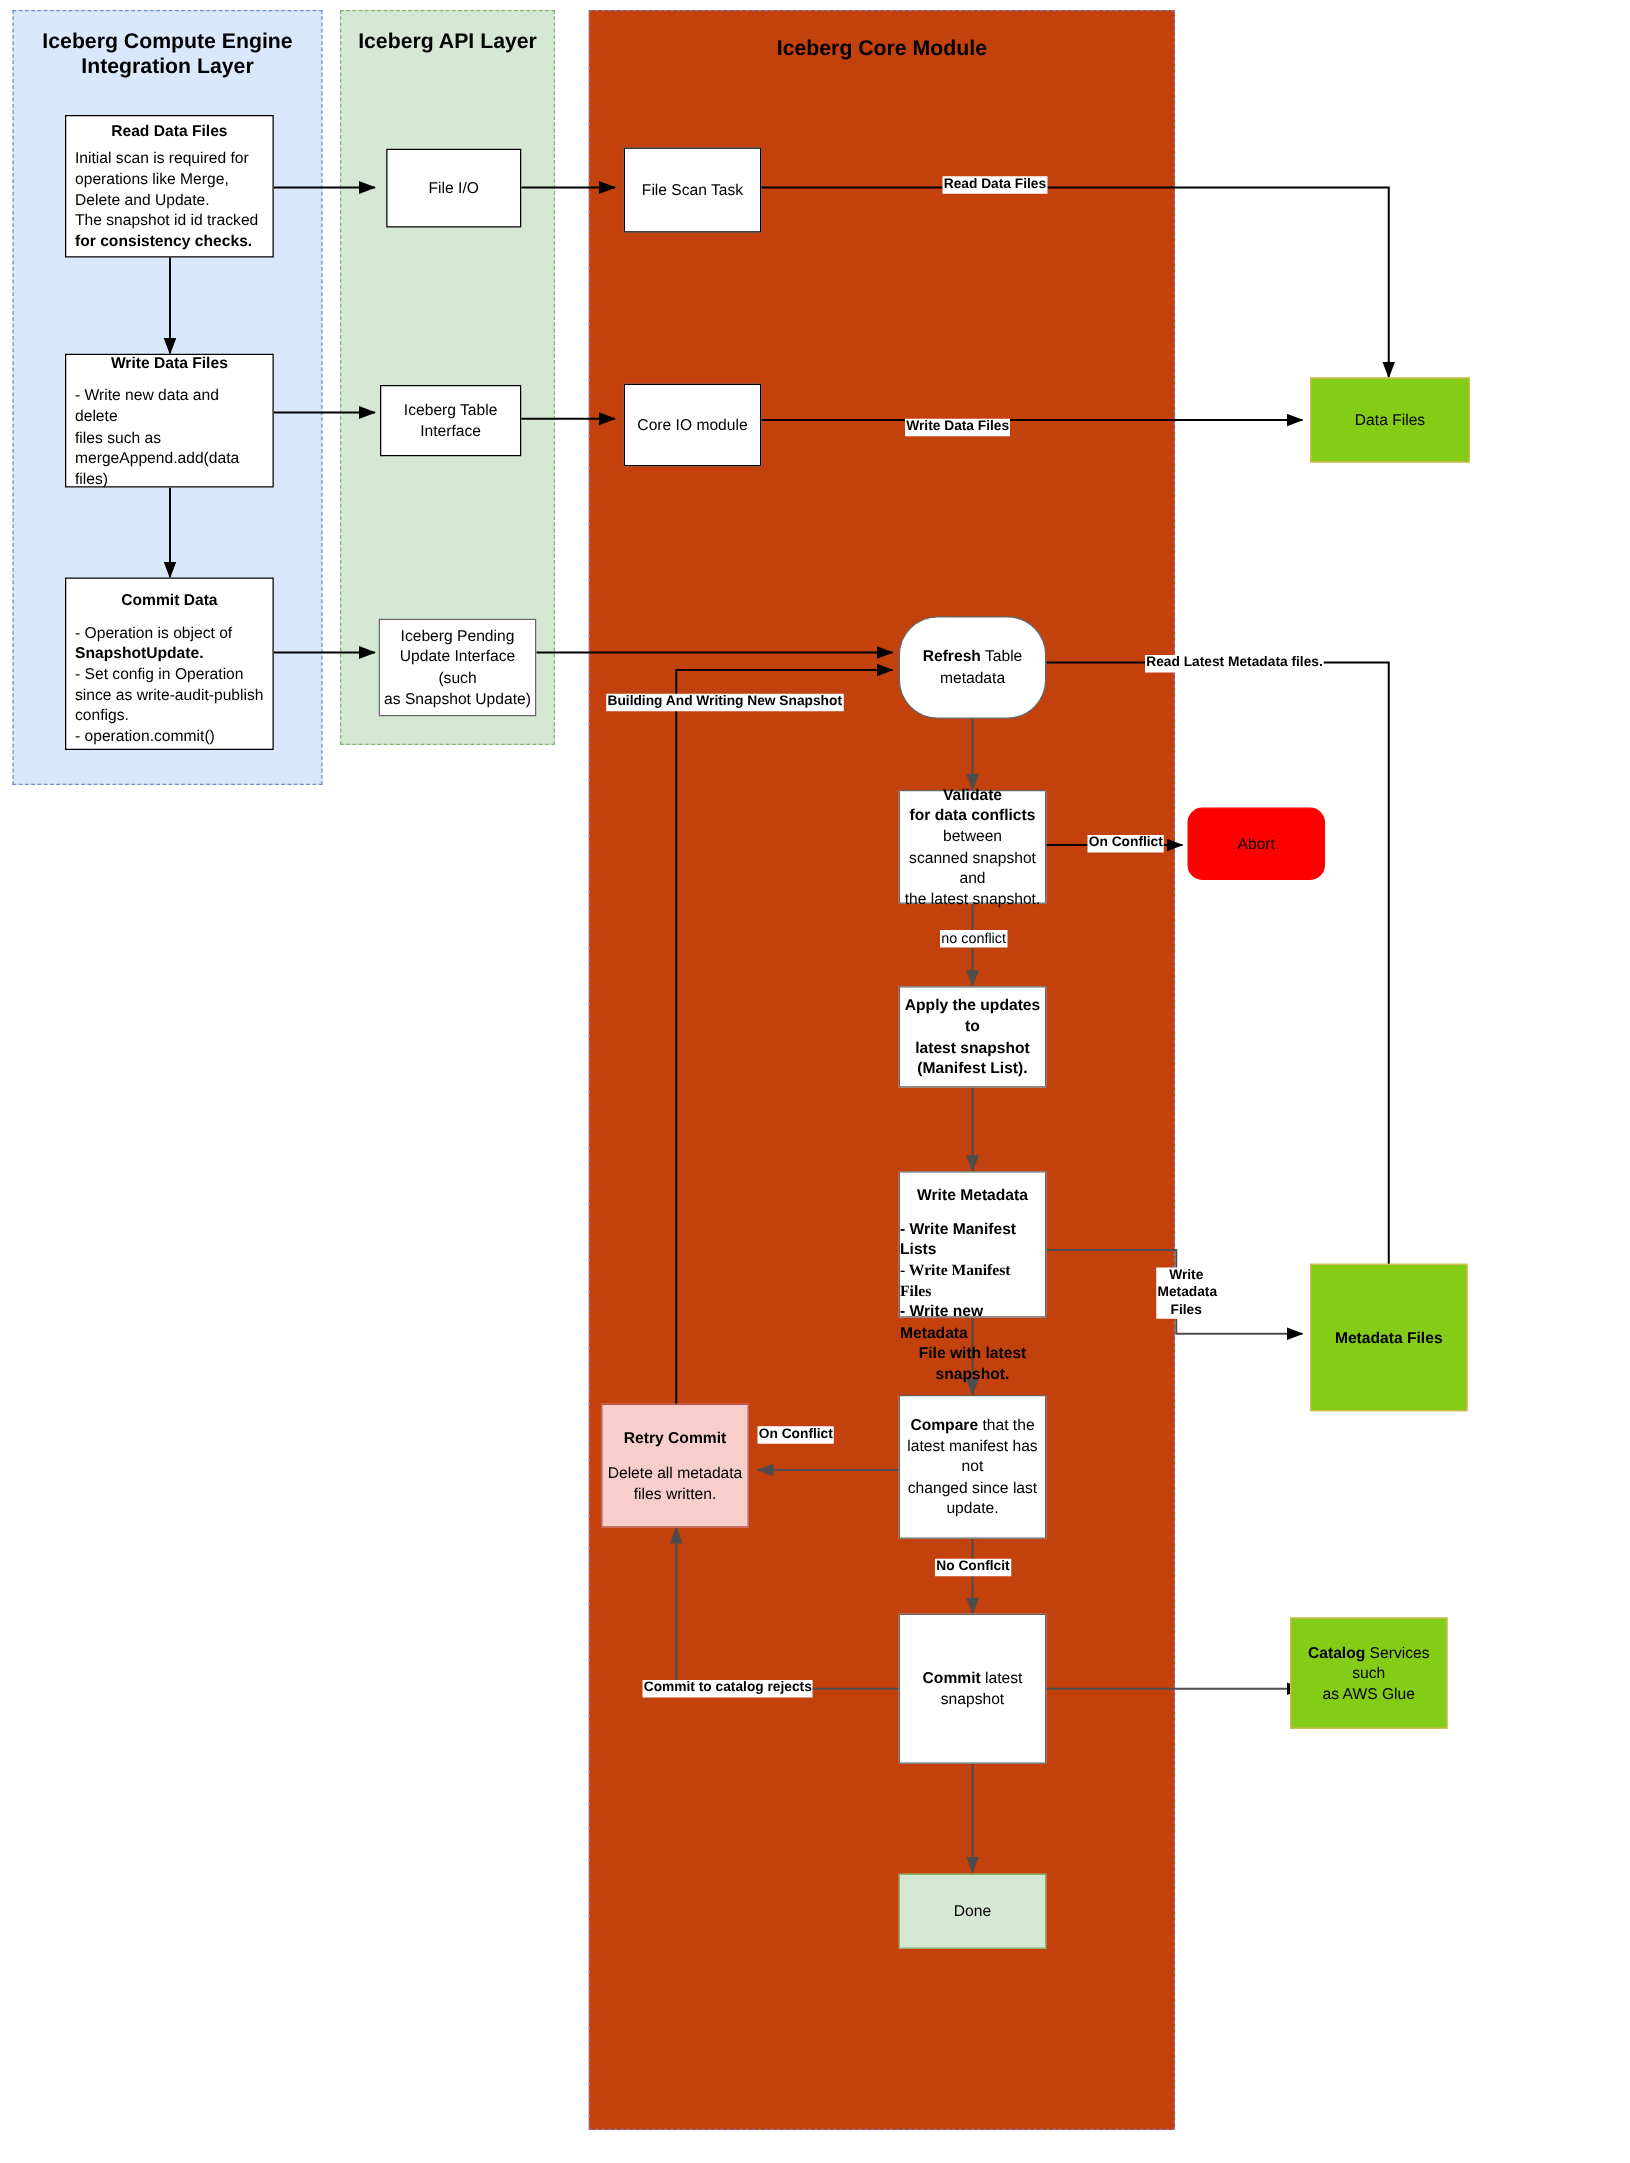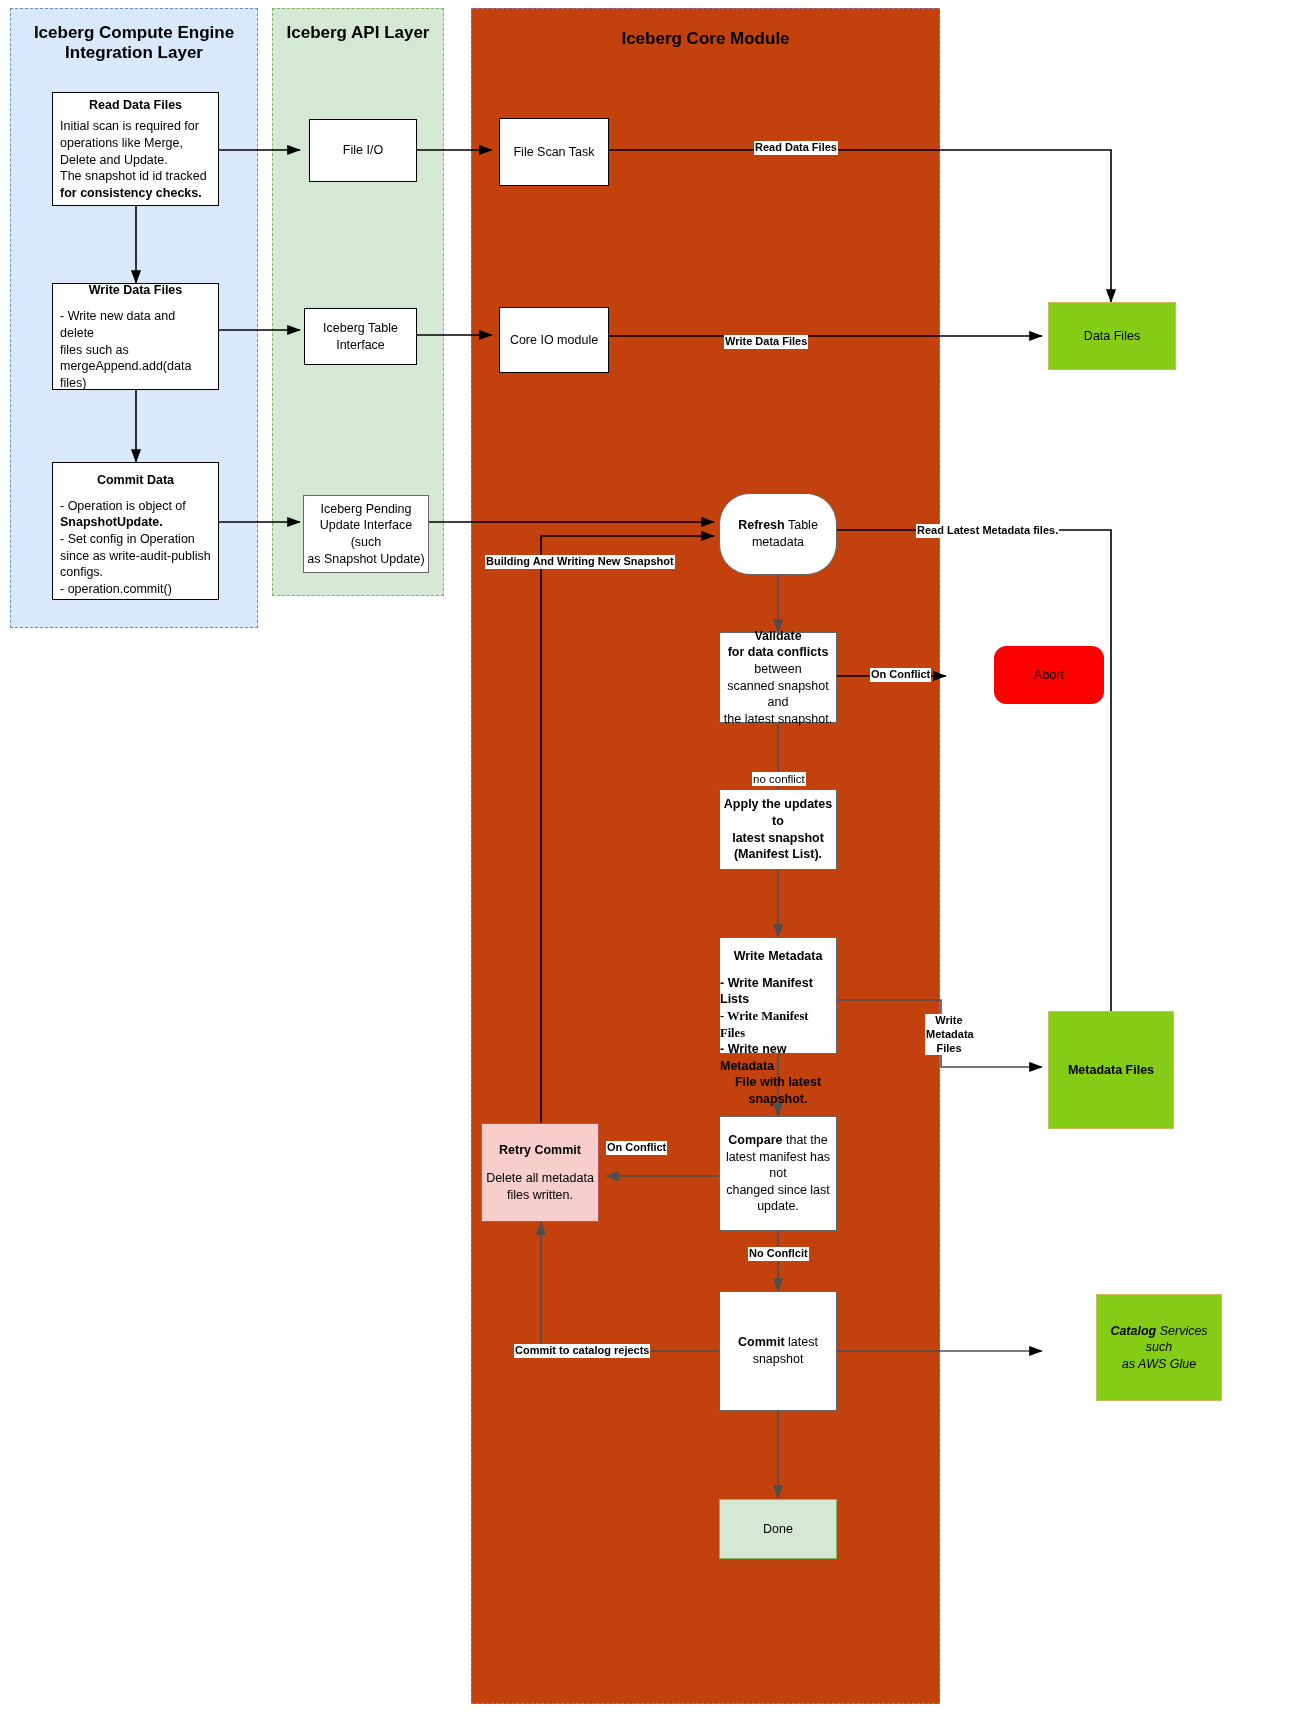--- a/index.html
+++ b/index.html
@@ -232,21 +232,21 @@
   </div>
 
   <div class="node greybox" style="left:719px; top:632px; width:118px; height:91px;">
     <span class="ln b">Validate</span>
     <span class="ln b">for data conflicts</span>
     <span class="ln">between</span>
     <span class="ln">scanned snapshot and</span>
     <span class="ln">the latest snapshot.</span>
   </div>
 
-  <div class="node redbox" style="left:994px; top:646px; width:110px; height:58px;">
+  <div class="node redbox" style="left:950px; top:646px; width:110px; height:58px;">
     <span class="ln">Abort</span>
   </div>
 
   <div class="node greybox" style="left:719px; top:789px; width:118px; height:81px;">
     <span class="ln b">Apply the updates to</span>
     <span class="ln b">latest snapshot</span>
     <span class="ln b">(Manifest List).</span>
   </div>
 
   <div class="node greybox" style="left:719px; top:937px; width:118px; height:117px; justify-content:flex-start; padding-top:10px;">
@@ -277,40 +277,40 @@
   </div>
 
   <div class="node yellowbox" style="left:1048px; top:302px; width:128px; height:68px;">
     <span class="ln" style="font-weight:normal;">Data Files</span>
   </div>
 
   <div class="node yellowbox" style="left:1048px; top:1011px; width:126px; height:118px;">
     <span class="ln">Metadata Files</span>
   </div>
 
-  <div class="node yellowbox" style="left:1096px; top:1294px; width:126px; height:107px; font-weight:normal;font-style:italic;">
+  <div class="node yellowbox" style="left:1032px; top:1294px; width:126px; height:89px; font-weight:normal;">
     <span class="ln"><b>Catalog</b><span> Services such</span></span>
     <span class="ln">as AWS Glue</span>
   </div>
 
   <div class="node greenbox" style="left:719px; top:1499px; width:118px; height:60px;">
     <span class="ln">Done</span>
   </div>
 
   <div class="edge-label" style="left:754px; top:141px;">Read Data Files</div>
 
   <div class="edge-label" style="left:724px; top:335px;">Write Data Files</div>
 
   <div class="edge-label" style="left:916px; top:524px;">Read Latest Metadata files.</div>
 
   <div class="edge-label" style="left:485px; top:555px;">Building And Writing New Snapshot</div>
 
   <div class="edge-label" style="left:870px; top:668px;">On Conflict</div>
 
-  <div class="edge-label plain" style="left:752px; top:772px;">no conflict</div>
+  <div class="edge-label plain" style="left:752px; top:744px;">no conflict</div>
 
   <div class="edge-label" style="left:925px; top:1014px; width:48px;">Write
 Metadata
 Files</div>
 
   <div class="edge-label" style="left:606px; top:1141px;">On Conflict</div>
 
   <div class="edge-label" style="left:748px; top:1247px;">No Conflcit</div>
 
   <div class="edge-label" style="left:514px; top:1344px;">Commit to catalog rejects</div>

